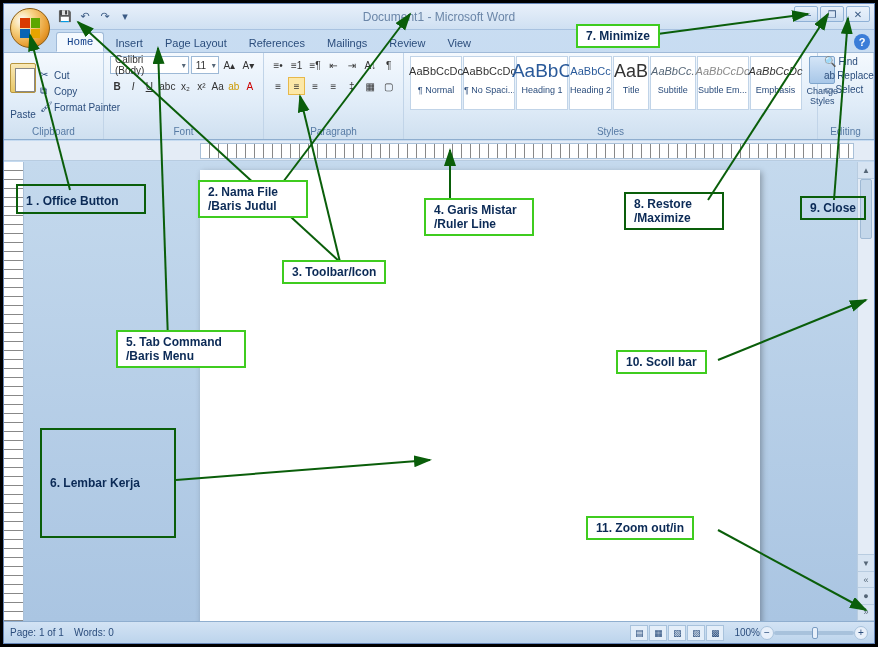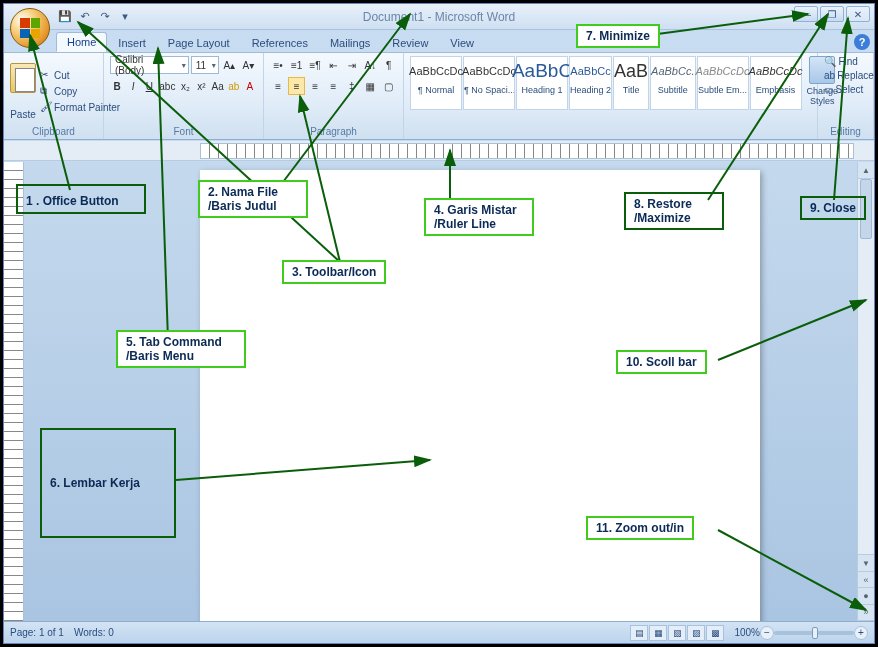--- a/index.html
+++ b/index.html
@@ -13,21 +13,21 @@
 .office-btn .flag div:nth-child(3){background:#0864b4;}
 .office-btn .flag div:nth-child(4){background:#e8a400;}
 .qat { margin-left: 52px; display: flex; gap: 2px; align-items: center; }
 .qat .qbtn { width: 18px; height: 18px; display: flex; align-items: center; justify-content: center; font-size: 11px; color: #3b5a84; }
 .title-text { position: absolute; left: 50%; transform: translateX(-50%); font-size: 12px; color: #6b86a8; }
 .winbtns { position: absolute; right: 4px; top: 2px; display: flex; gap: 2px; }
 .winbtns div { width: 24px; height: 16px; background: linear-gradient(to bottom, #eaf2fb, #c7dbf0); border: 1px solid #8fb1d6; border-radius: 2px; display: flex; align-items: center; justify-content: center; font-size: 10px; color: #3a5a84; }
 .winbtns div:last-child { background: linear-gradient(to bottom,#eaf2fb,#d8e6f6); }
 .tabs { height: 22px; display: flex; align-items: flex-end; padding-left: 52px; gap: 0; background: transparent; }
 .tabs .tab { padding: 3px 10px; font-size: 11px; color: #2b4d7c; border: 1px solid transparent; border-bottom: none; }
-.tabs .tab.active { background: #f4f9fe; border: 1px solid #a0bad8; border-bottom: 1px solid #f4f9fe; border-radius: 3px 3px 0 0; color: #15428b; }
+.tabs .tab.active { background: #f4f9fe; border: 1px solid #a0bad8; border-bottom: 1px solid #f4f9fe; border-radius: 3px 3px 0 0; color: #15428b; font-family: Liberation Mono, monospace; }
 .ribbon { height: 88px; background: linear-gradient(to bottom, #f4f9fe 0%, #e0ecf8 60%, #cfe0f0 100%); border-top: 1px solid #a0bad8; border-bottom: 1px solid #8faecf; display: flex; }
 .group { border-right: 1px solid #c1d4e8; padding: 3px 6px 1px 6px; display: flex; flex-direction: column; justify-content: space-between; }
 .group-label { font-size: 10px; color: #567aa4; text-align: center; padding-bottom: 1px; }
 .clipboard-body { display:flex; gap:4px; height:70px; }
 .paste-btn { width: 36px; display: flex; flex-direction: column; align-items: center; justify-content: center; gap: 16px; }
 .paste-icon { width: 26px; height: 30px; background: linear-gradient(to bottom,#f9e9b8,#e7c665); border: 1px solid #b6953e; border-radius: 2px; position:relative;}
 .paste-icon::after{content:"";position:absolute;top:4px;left:4px;width:18px;height:22px;background:#fff;border:1px solid #888;}
 .mini { font-size: 10px; color: #2b4d7c; display: flex; align-items: center; gap: 2px; white-space:nowrap;}
 .mini .ic { width:12px;height:12px;display:inline-block; }
 .font-body { display:flex; flex-direction:column; gap:3px; }
@@ -220,20 +220,21 @@
           </div>
         <div class="style-box">
             <div class="prev" style="font-style:italic">AaBbCcDc</div>
             <div class="name">Emphasis</div>
           </div>
         <div class="change-styles">
           <div class="csicon"></div>
           <div style="font-size:9px;text-align:center;color:#2b4d7c">Change Styles</div>
         </div>
       </div>
+      <div class="group-label">Styles</div>
     </div>
 
     <div class="group" style="width:56px">
       <div class="editing-body">
         <div class="mini">
             <span>🔍</span>
             <span>Find</span>
           </div>
         <div class="mini">
             <span>ab</span>

